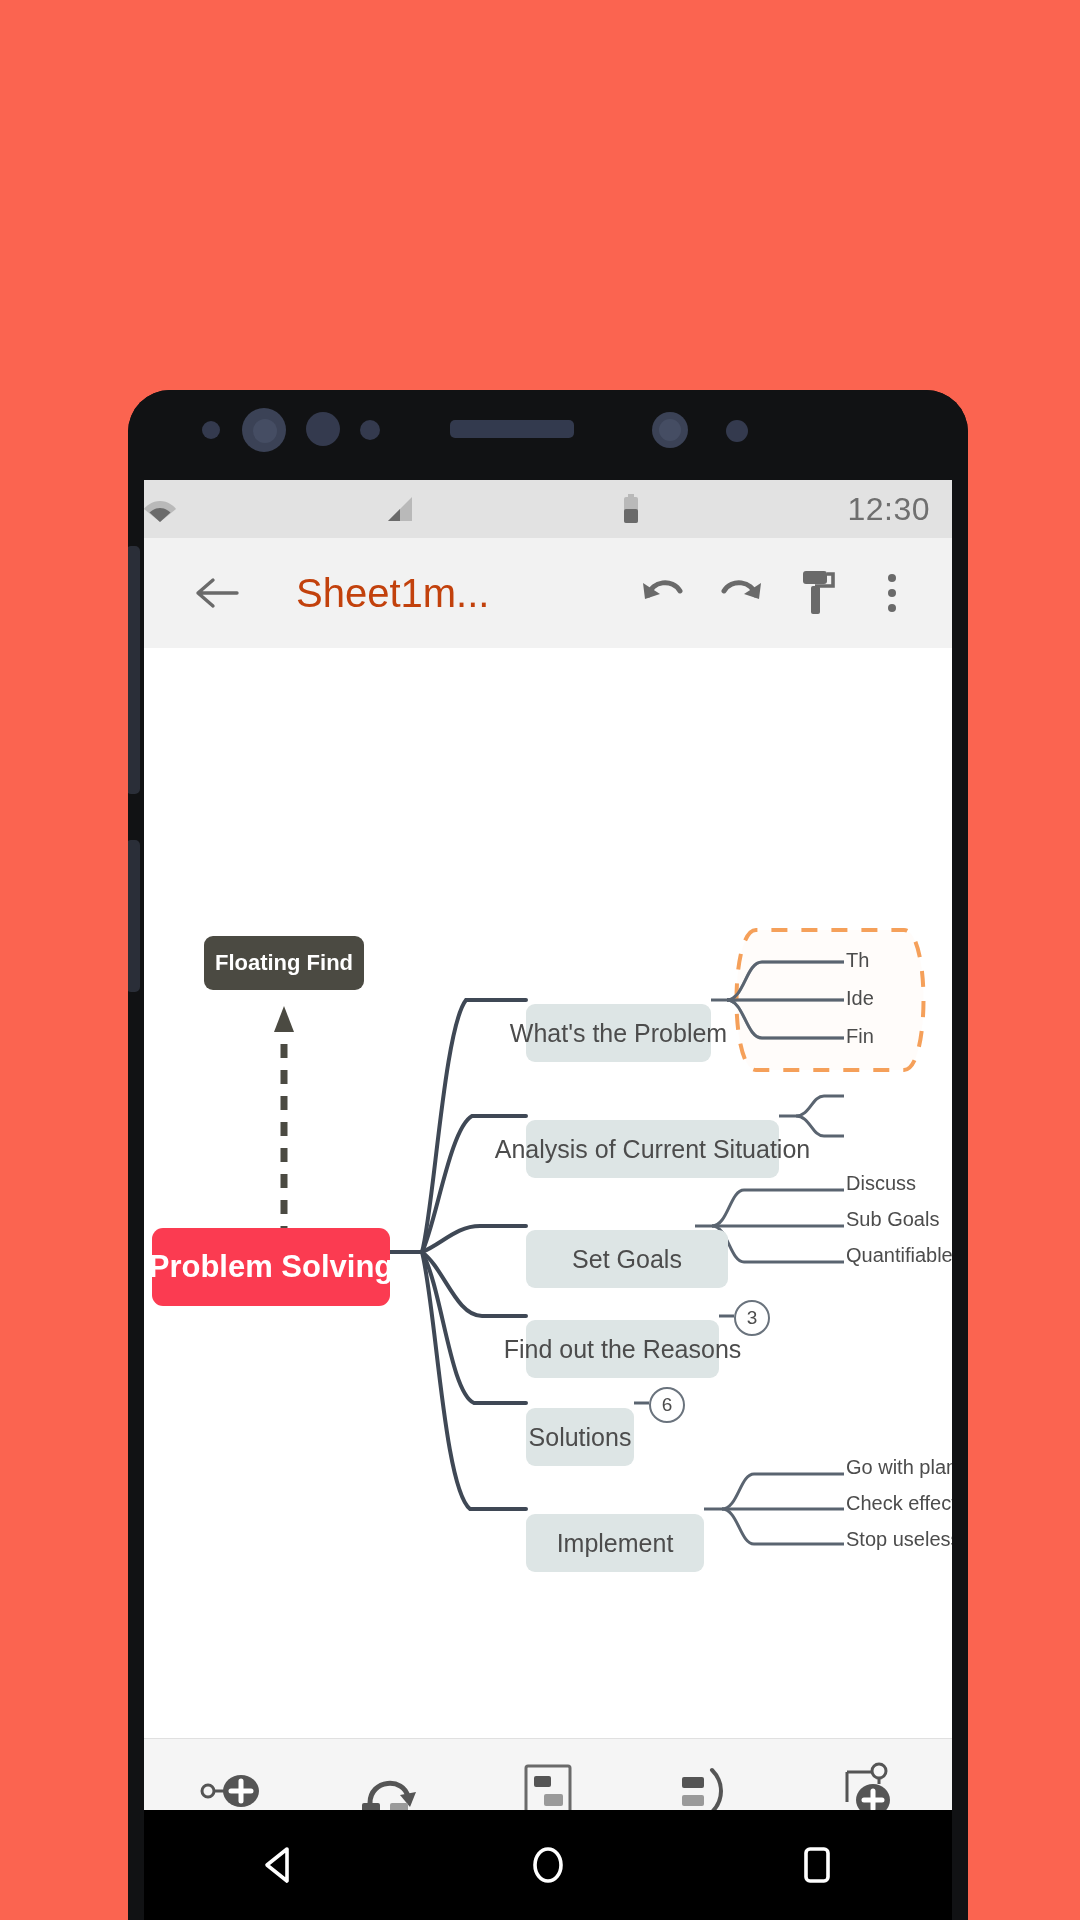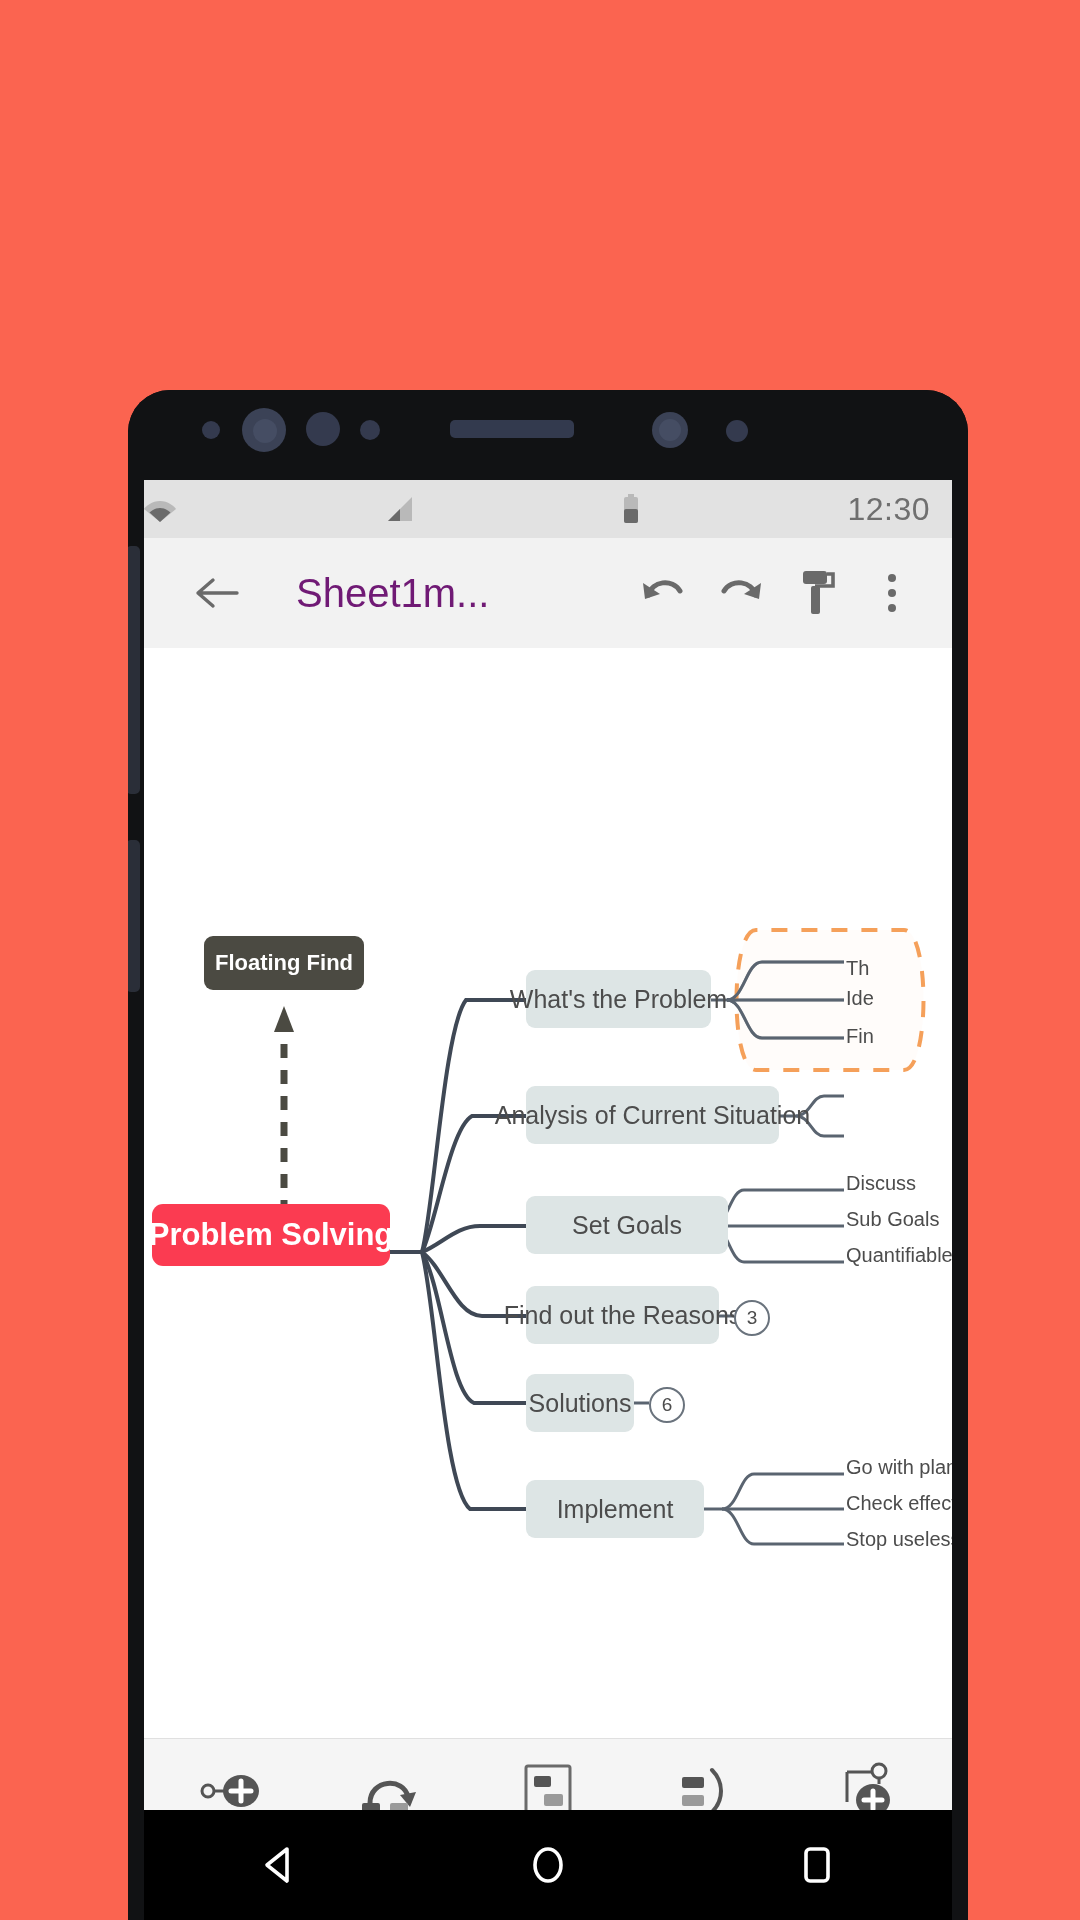--- a/index.html
+++ b/index.html
@@ -42,21 +42,21 @@
   .sb-time{color:#6f6f6f;font-size:32px;letter-spacing:.5px;}
   .sb-icon{display:flex;align-items:center;}
 
   
   .toolbar{
     position:relative;height:110px;background:#f2f2f2;
     display:flex;align-items:center;box-sizing:border-box;
     padding:0 22px 0 34px;
   }
   .tb-title{
-    color:#701a75;font-size:40px;margin-left:42px;flex:1;
+    color:#c2410c;font-size:40px;margin-left:42px;flex:1;
     white-space:nowrap;overflow:hidden;
   }
   .tb-btn{
     width:76px;height:76px;display:flex;align-items:center;justify-content:center;
     cursor:pointer;flex:none;
   }
   .dots{display:flex;flex-direction:column;gap:7px;align-items:center;}
   .dots i{width:8px;height:8px;border-radius:50%;background:#6a6a6a;display:block;}
 
   
@@ -70,21 +70,21 @@
   }
   .node.central{
     background:#fb3b51;color:#fff;font-weight:bold;font-size:31px;
     border-radius:11px;
   }
   .node.floating{
     background:#4b4a42;color:#fff;font-weight:bold;font-size:22px;
     border-radius:9px;
   }
   .node.main{
-    background:#dde5e5;color:#4c4c4c;font-size:25px;border-radius:9px;
+    background:#dde5e5;color:#4c4c4c;font-size:25px;border-radius:9px;margin-top:34px;
   }
   .node.sub{
     background:transparent;color:#4c4c4c;font-size:20px;
     justify-content:flex-start;
   }
   .badge{
     position:absolute;width:32px;height:32px;border-radius:50%;
     border:2px solid #6a737d;background:#fff;color:#4c4c4c;
     font-size:19px;display:flex;align-items:center;justify-content:center;
     cursor:pointer;
@@ -249,21 +249,21 @@
           </g>
 
           <line x1="575" y1="668" x2="590" y2="668" stroke="#5a6470" stroke-width="3"></line>
           <line x1="490" y1="755" x2="505" y2="755" stroke="#5a6470" stroke-width="3"></line>
         </svg>
 
         <div class="node floating" style="left:60px;top:288px;width:160px;height:54px;">
           <span>Floating Find</span>
         </div>
 
-        <div class="node central" style="left:8px;top:556px;width:238px;height:62px;align-items:center;">
+        <div class="node central" style="left:8px;top:580px;width:238px;height:78px;align-items:center;">
           <span>Problem Solving</span>
         </div>
 
         <div class="node main" style="left:382px;top:322px;width:185px;height:58px;">
           <span>What's the Problem</span>
         </div>
 
         <div class="node main" style="left:382px;top:438px;width:253px;height:58px;">
           <span>Analysis of Current Situation</span>
         </div>
@@ -283,21 +283,21 @@
           <span>Solutions</span>
         </div>
         <div class="badge" style="left:505px;top:739px;">
           <span>6</span>
         </div>
 
         <div class="node main" style="left:382px;top:832px;width:178px;height:58px;">
           <span>Implement</span>
         </div>
 
-        <div class="node sub" style="left:702px;top:300px;width:110px;height:40px;">
+        <div class="node sub" style="left:702px;top:292px;width:110px;height:40px;">
           <span>Th</span>
         </div>
         <div class="node sub" style="left:702px;top:330px;width:110px;height:40px;">
           <span>Ide</span>
         </div>
         <div class="node sub" style="left:702px;top:368px;width:110px;height:40px;">
           <span>Fin</span>
         </div>
 
         <div class="node sub" style="left:702px;top:518px;width:170px;height:34px;">

